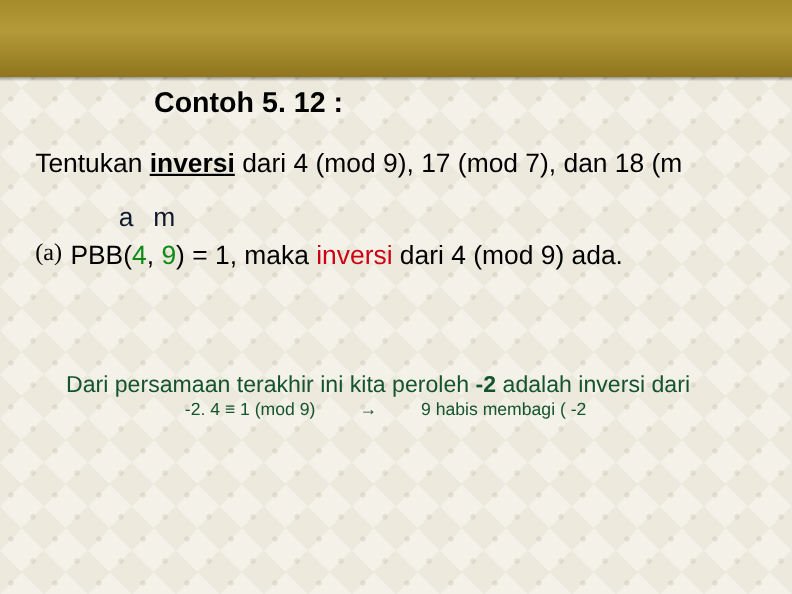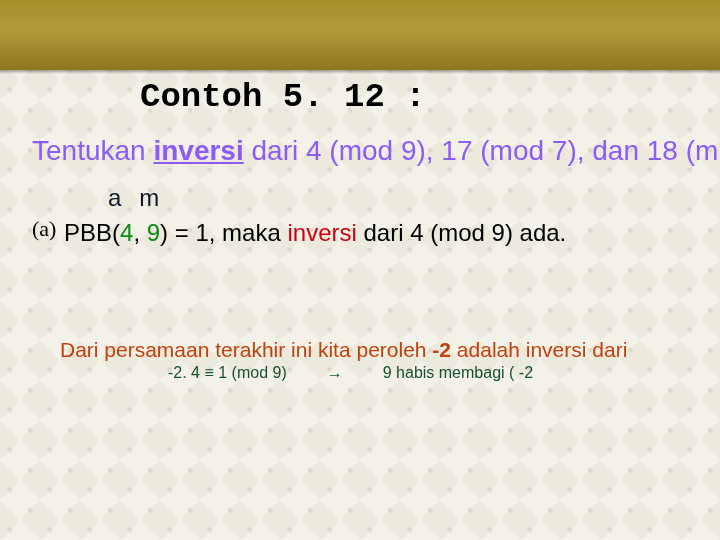--- a/index.html
+++ b/index.html
@@ -42,31 +42,31 @@
   .content {
     position: absolute;
     top: 0; left: 0;
     width: 720px; height: 540px;
     z-index: 2;
   }
   .title {
     position: absolute;
     top: 78px;
     left: 140px;
-    font-family: Liberation Mono, monospace;
+    font-family: Liberation Sans, sans-serif;
     font-weight: bold;
-    font-size: 34px;
+    font-size: 26px;
     color: #000;
   }
   .prompt {
     position: absolute;
     top: 135px;
     left: 32px;
-    font-size: 28px;
-    color: #8b5cf6;
+    font-size: 24px;
+    color: #000000;
     white-space: nowrap;
   }
   .prompt .u { text-decoration: underline; font-weight: bold; }
   .am-row {
     position: absolute;
     top: 184px;
     left: 108px;
     font-size: 24px;
     color: #0f172a;
   }
@@ -105,21 +105,21 @@
     color: #000;
     white-space: nowrap;
   }
   .line-c .bold { font-weight: bold; }
   .arrow { font-family: Arial, sans-serif; }
   .concl {
     position: absolute;
     top: 338px;
     left: 60px;
     font-size: 21px;
-    color: #c2410c;
+    color: #14532d;
     white-space: nowrap;
   }
   .concl .bold { font-weight: bold; }
   .concl2 {
     position: absolute;
     top: 364px;
     left: 168px;
     font-size: 16px;
     color: #14532d;
     white-space: nowrap;

